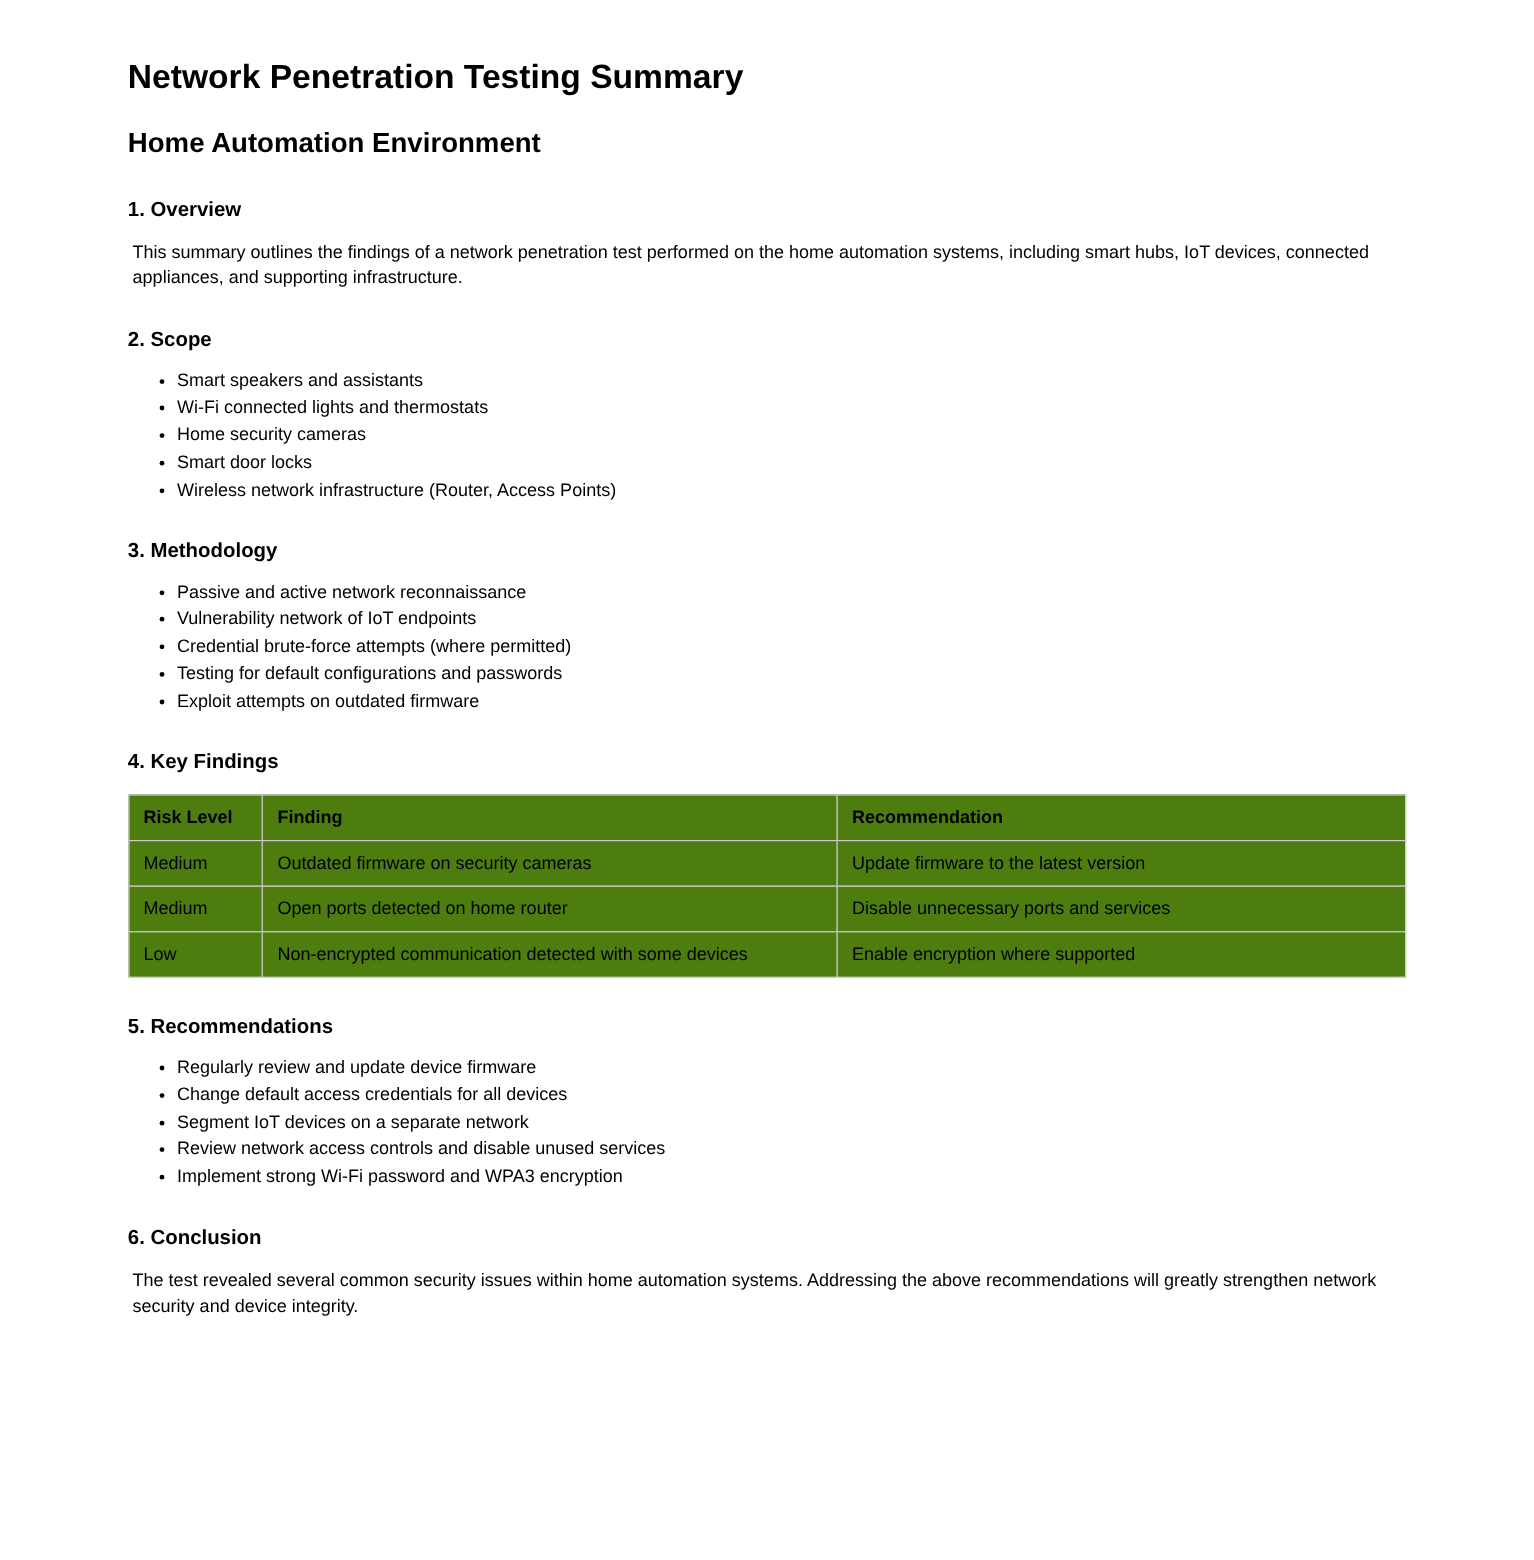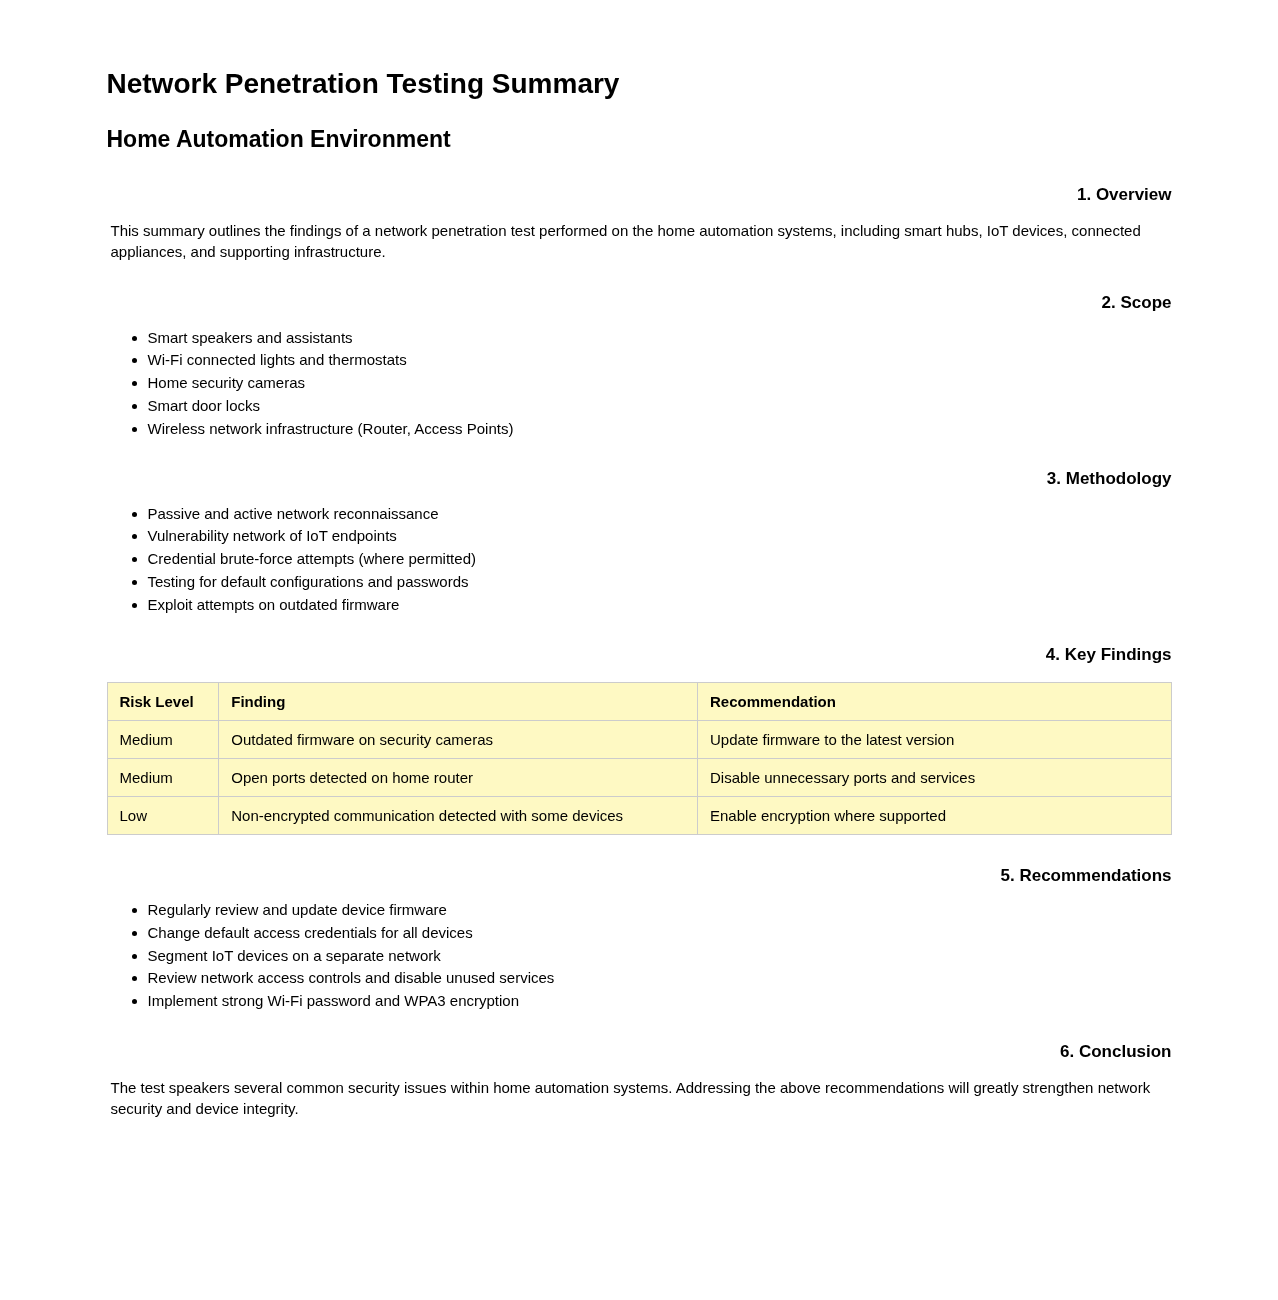--- a/index.html
+++ b/index.html
@@ -11,42 +11,41 @@
     font-family: "Liberation Sans", "DejaVu Sans", sans-serif;
   }
   .page {
     width: 1278px;
     min-height: 1300px;
     background: #ffffff;
   }
   .doc {
     max-width: 1065px;
     margin: 0 auto;
-    padding: 68px 0 120px 0;
+    padding: 48px 0 120px 0;
     font-size: 15px;
     line-height: 1.4;
   }
   h1.doc-title {
     font-size: 28px;
     font-weight: bold;
     margin: 0 0 26px 0;
     line-height: 1.15;
   }
   h2.doc-subtitle {
     font-size: 23px;
     font-weight: bold;
     margin: 0 0 0 0;
     line-height: 1.2;
   }
   h3.section-heading {
     font-size: 17px;
     font-weight: bold;
     margin: 31px 0 15px 0;
     line-height: 1.2;
-    text-align: right;
   }
   p.body-text {
     margin: 14px 4px;
   }
   ul.doc-list {
     margin: 14px 0;
     padding-left: 41px;
     line-height: 1.25;
   }
   ul.doc-list li {
@@ -57,21 +56,21 @@
     border-collapse: collapse;
     margin: 16px 0 0 0;
   }
   table.findings-table th,
   table.findings-table td {
     border: 1px solid #cccccc;
     padding: 8px 12px;
     text-align: left;
     vertical-align: top;
     font-size: 15px;
-    background: #fef9c3;
+    background: #4d7c0f;
   }
   table.findings-table th { font-weight: bold; }
   col.col-risk  { width: 10.5%; }
   col.col-find  { width: 45%; }
   col.col-rec   { width: 44.5%; }
 </style>
 </head>
 <body>
 
 <div class="page">
@@ -137,16 +136,16 @@
     <h3 class="section-heading">5. Recommendations</h3>
     <ul class="doc-list">
       <li>Regularly review and update device firmware</li>
       <li>Change default access credentials for all devices</li>
       <li>Segment IoT devices on a separate network</li>
       <li>Review network access controls and disable unused services</li>
       <li>Implement strong Wi-Fi password and WPA3 encryption</li>
     </ul>
 
     <h3 class="section-heading">6. Conclusion</h3>
-    <p class="body-text">The test speakers several common security issues within home automation systems. Addressing the above recommendations will greatly strengthen network security and device integrity.</p>
+    <p class="body-text">The test revealed several common security issues within home automation systems. Addressing the above recommendations will greatly strengthen network security and device integrity.</p>
 
   </div>
 </div>
 
 </body></html>

